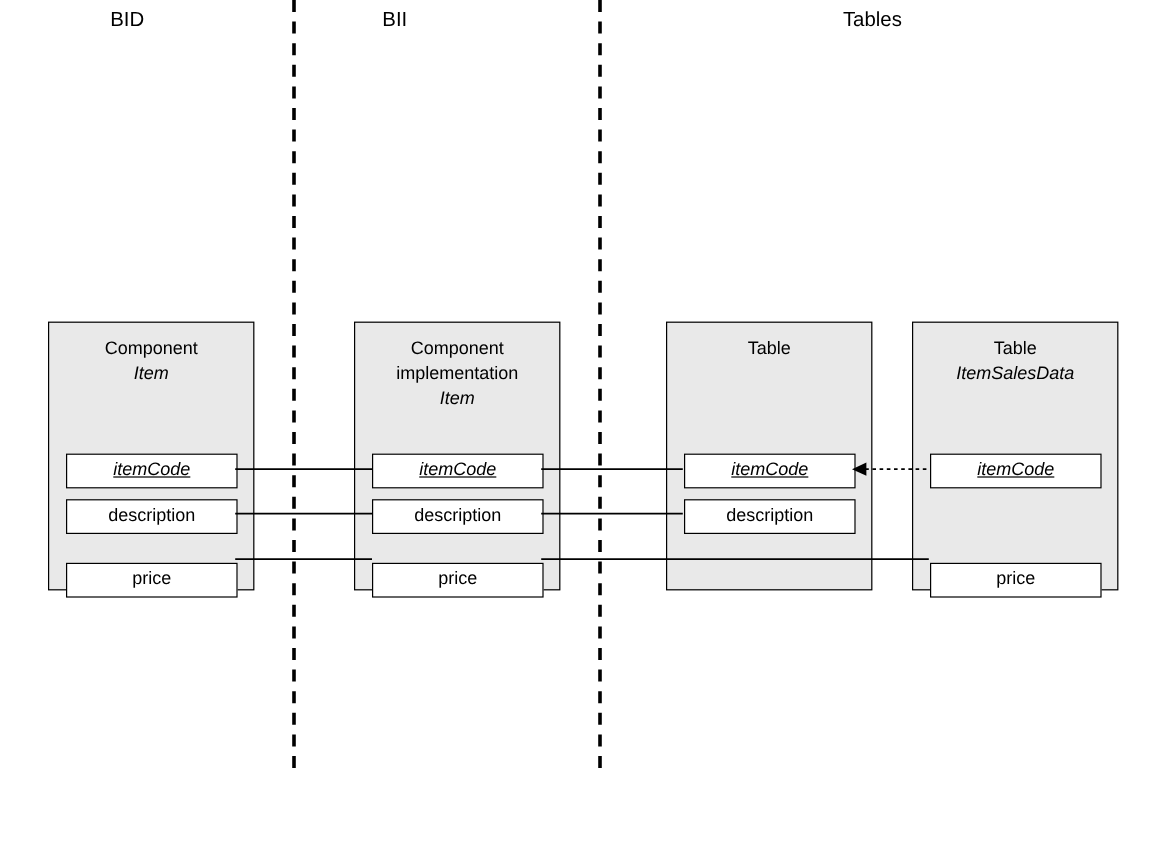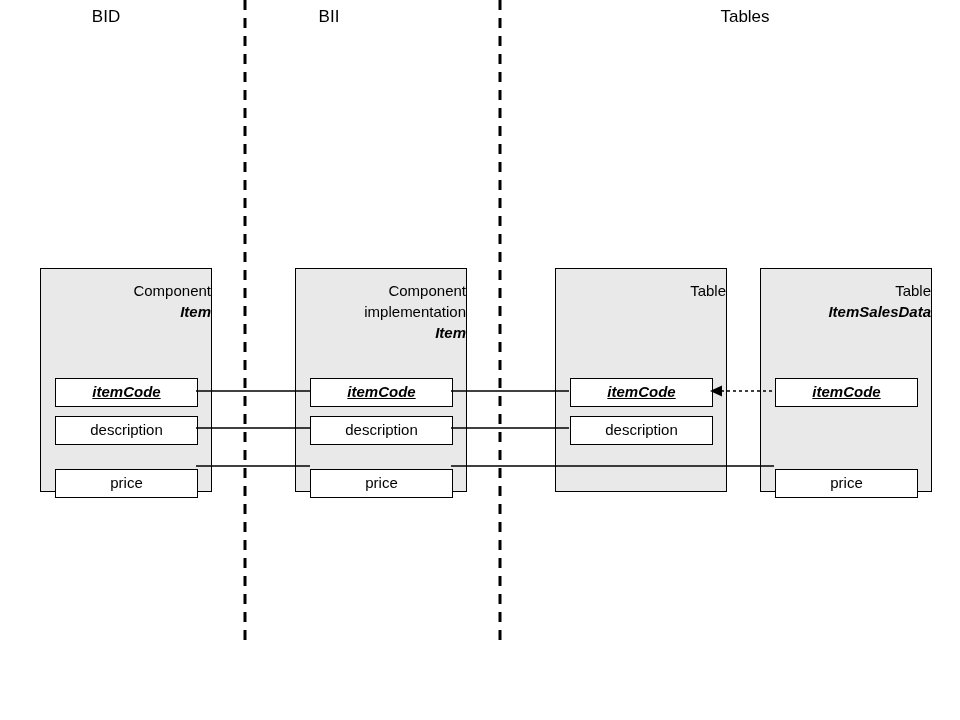--- a/index.html
+++ b/index.html
@@ -24,61 +24,60 @@
   }
   .entity {
     position: absolute;
     top: 268px;
     width: 170px; height: 222px;
     background: #e9e9e9;
     border: 1px solid #000000;
   }
   .entity-header {
     padding-top: 11px;
-    text-align: right;
+    text-align: center;
     font-size: 15px;
     line-height: 21px;
   }
   .entity-name {
-    font-weight: bold;
+    font-weight: normal;
     font-style: italic;
   }
   .field {
     position: absolute;
     left: 14px;
     width: 141px; height: 27px;
     background: #ffffff;
     border: 1px solid #000000;
     text-align: center;
     font-size: 15px;
     line-height: 25px;
   }
   .field.key {
     font-style: italic;
     text-decoration: underline;
-    font-weight: bold;
   }
   .row-1 { top: 109px; }
   .row-2 { top: 147px; }
   .row-3 { top: 200px; }
   #overlay {
     position: absolute;
     left: 0; top: 0;
     width: 960px; height: 720px;
     pointer-events: none;
   }
 </style>
 </head>
 <body>
 
 <div id="canvas">
 
   <div class="lane-label" style="left:106px">BID</div>
   <div class="lane-label" style="left:329px">BII</div>
-  <div class="lane-label" style="left:745px">Tables</div>
+  <div class="lane-label" style="left:727px">Tables</div>
 
   <div class="entity" style="left:40px">
     <div class="entity-header">
       <div>Component</div>
       <div class="entity-name">Item</div>
     </div>
     <div class="field key row-1">itemCode</div>
     <div class="field row-2">description</div>
     <div class="field row-3">price</div>
   </div>

